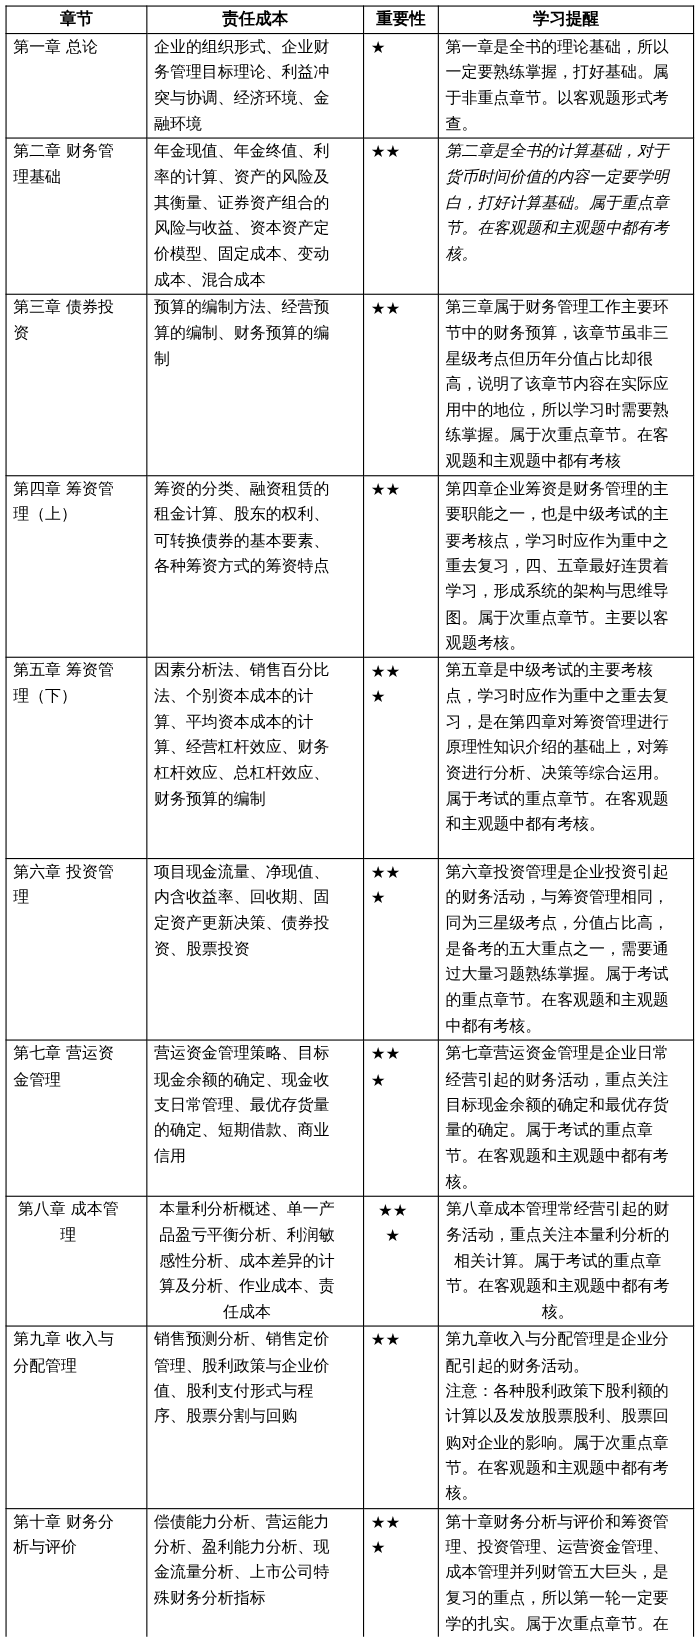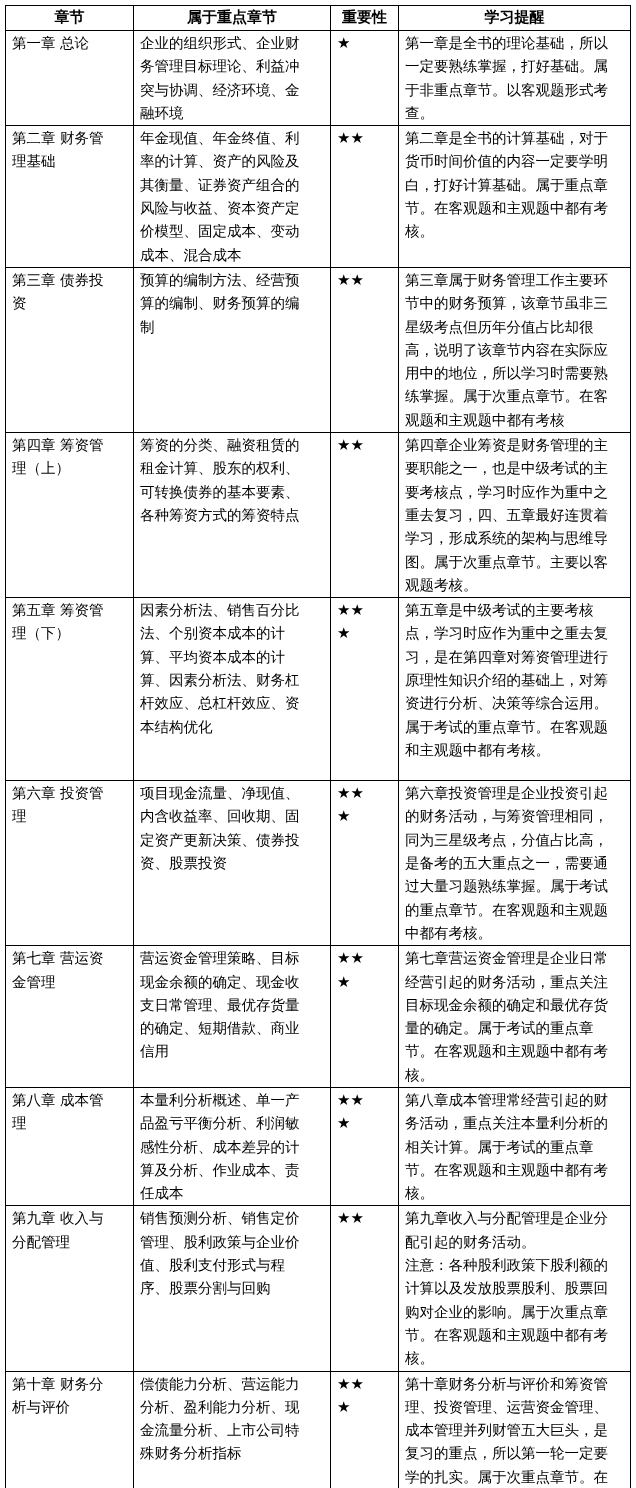--- a/index.html
+++ b/index.html
@@ -19,69 +19,69 @@
 <table>
   <colgroup>
       <col class="c1">
       <col class="c2">
       <col class="c3">
       <col class="c4">
     </colgroup>
   <thead>
     <tr>
       <th>章节</th>
-      <th>属于重点章节</th>
+      <th>责任成本</th>
       <th>重要性</th>
       <th>学习提醒</th>
     </tr>
   </thead>
   <tbody id="tbody">
       <tr style="height: 88px;">
         <td>第一章 总论</td>
         <td>企业的组织形式、企业财务管理目标理论、利益冲突与协调、经济环境、金融环境</td>
         <td class="stars">★</td>
         <td style="white-space: pre-line;">第一章是全书的理论基础，所以一定要熟练掌握，打好基础。属于非重点章节。以客观题形式考查。</td>
       </tr>
       <tr style="height: 140px;">
         <td>第二章 财务管理基础</td>
         <td>年金现值、年金终值、利率的计算、资产的风险及其衡量、证券资产组合的风险与收益、资本资产定价模型、固定成本、变动成本、混合成本</td>
         <td class="stars">★★</td>
-        <td style="white-space: pre-line;">第二章是全书的计算基础，对于货币时间价值的内容一定要学明白，打好计算基础。属于重点章节。在客观题和主观题中都有考核。</td>
+        <td style="white-space: pre-line; font-style: italic;">第二章是全书的计算基础，对于货币时间价值的内容一定要学明白，打好计算基础。属于重点章节。在客观题和主观题中都有考核。</td>
       </tr>
       <tr style="height: 162px;">
         <td>第三章 债券投资</td>
         <td>预算的编制方法、经营预算的编制、财务预算的编制</td>
         <td class="stars">★★</td>
         <td style="white-space: pre-line;">第三章属于财务管理工作主要环节中的财务预算，该章节虽非三星级考点但历年分值占比却很高，说明了该章节内容在实际应用中的地位，所以学习时需要熟练掌握。属于次重点章节。在客观题和主观题中都有考核</td>
       </tr>
       <tr style="height: 160px;">
         <td>第四章 筹资管理（上）</td>
         <td>筹资的分类、融资租赁的租金计算、股东的权利、可转换债券的基本要素、各种筹资方式的筹资特点</td>
         <td class="stars">★★</td>
         <td style="white-space: pre-line;">第四章企业筹资是财务管理的主要职能之一，也是中级考试的主要考核点，学习时应作为重中之重去复习，四、五章最好连贯着学习，形成系统的架构与思维导图。属于次重点章节。主要以客观题考核。</td>
       </tr>
       <tr style="height: 183px; margin-left: 12px;">
         <td>第五章 筹资管理（下）</td>
-        <td>因素分析法、销售百分比法、个别资本成本的计算、平均资本成本的计算、因素分析法、财务杠杆效应、总杠杆效应、资本结构优化</td>
+        <td>因素分析法、销售百分比法、个别资本成本的计算、平均资本成本的计算、经营杠杆效应、财务杠杆效应、总杠杆效应、财务预算的编制</td>
         <td class="stars">★★★</td>
         <td style="white-space: pre-line;">第五章是中级考试的主要考核点，学习时应作为重中之重去复习，是在第四章对筹资管理进行原理性知识介绍的基础上，对筹资进行分析、决策等综合运用。属于考试的重点章节。在客观题和主观题中都有考核。</td>
       </tr>
       <tr style="height: 162px;">
         <td>第六章 投资管理</td>
         <td>项目现金流量、净现值、内含收益率、回收期、固定资产更新决策、债券投资、股票投资</td>
         <td class="stars">★★★</td>
         <td style="white-space: pre-line;">第六章投资管理是企业投资引起的财务活动，与筹资管理相同，同为三星级考点，分值占比高，是备考的五大重点之一，需要通过大量习题熟练掌握。属于考试的重点章节。在客观题和主观题中都有考核。</td>
       </tr>
       <tr style="height: 141px;">
         <td>第七章 营运资金管理</td>
         <td>营运资金管理策略、目标现金余额的确定、现金收支日常管理、最优存货量的确定、短期借款、商业信用</td>
         <td class="stars">★★★</td>
         <td style="white-space: pre-line; margin-top: 24px;">第七章营运资金管理是企业日常经营引起的财务活动，重点关注目标现金余额的确定和最优存货量的确定。属于考试的重点章节。在客观题和主观题中都有考核。</td>
       </tr>
-      <tr style="height: 115px;">
+      <tr style="height: 115px; text-align: center;">
         <td>第八章 成本管理</td>
         <td>本量利分析概述、单一产品盈亏平衡分析、利润敏感性分析、成本差异的计算及分析、作业成本、责任成本</td>
         <td class="stars">★★★</td>
         <td style="white-space: pre-line;">第八章成本管理常经营引起的财务活动，重点关注本量利分析的相关计算。属于考试的重点章节。在客观题和主观题中都有考核。</td>
       </tr>
       <tr style="height: 163px;">
         <td>第九章 收入与分配管理</td>
         <td>销售预测分析、销售定价管理、股利政策与企业价值、股利支付形式与程序、股票分割与回购</td>
         <td class="stars">★★</td>
         <td style="white-space: pre-line;">第九章收入与分配管理是企业分配引起的财务活动。

